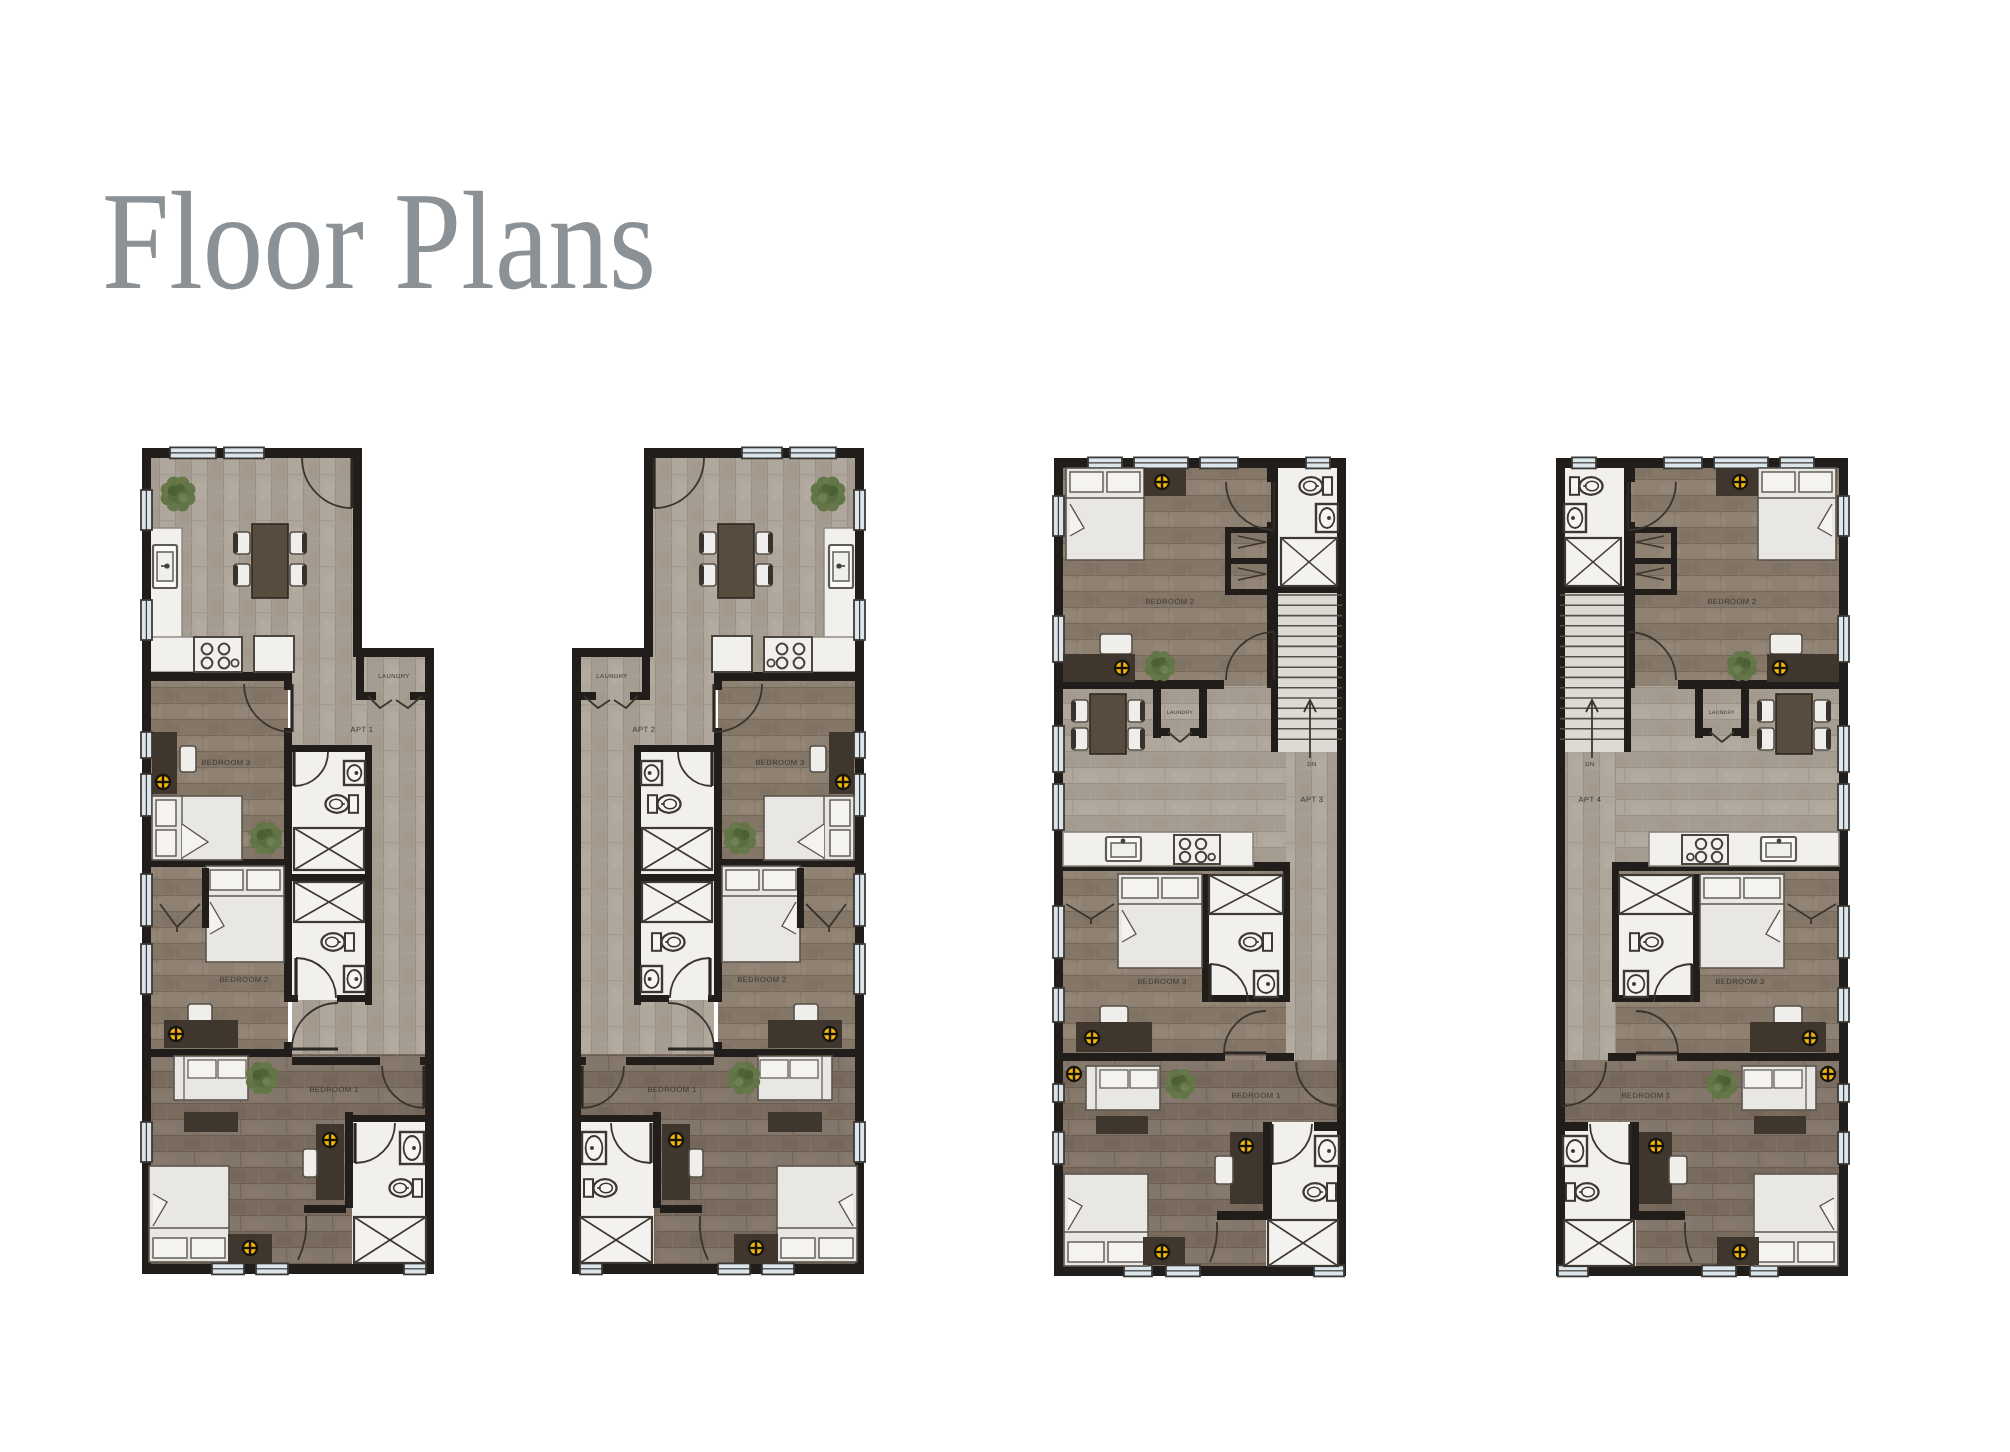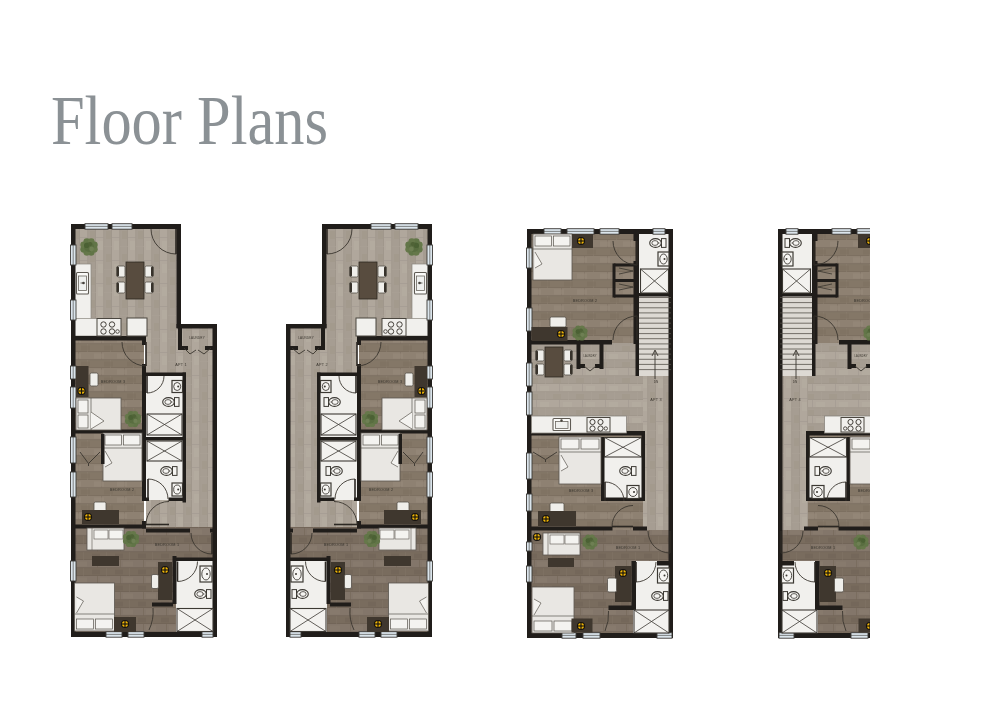--- a/index.html
+++ b/index.html
@@ -1,16 +1,16 @@
 <!DOCTYPE html>
 <html><head>
 <meta charset="utf-8">
 <style>
   html,body { margin:0; padding:0; background:#ffffff; }
-  .page { position:relative; width:870px; height:726px; background:#ffffff; overflow:hidden; }
+  .page { position:relative; width:1005px; height:726px; background:#ffffff; overflow:hidden; }
 </style>
 </head>
 <body>
 <div class="page">
 <svg width="1005" height="726" viewBox="0 0 1005 726">
 <defs>
 <pattern id="wl" width="23" height="16" patternUnits="userSpaceOnUse">
   <rect width="23" height="8" fill="#b0a79c"></rect>
   <rect y="8" width="23" height="8" fill="#a69d92"></rect>
   <rect y="7.5" width="23" height="0.6" fill="#9a9186"></rect>

